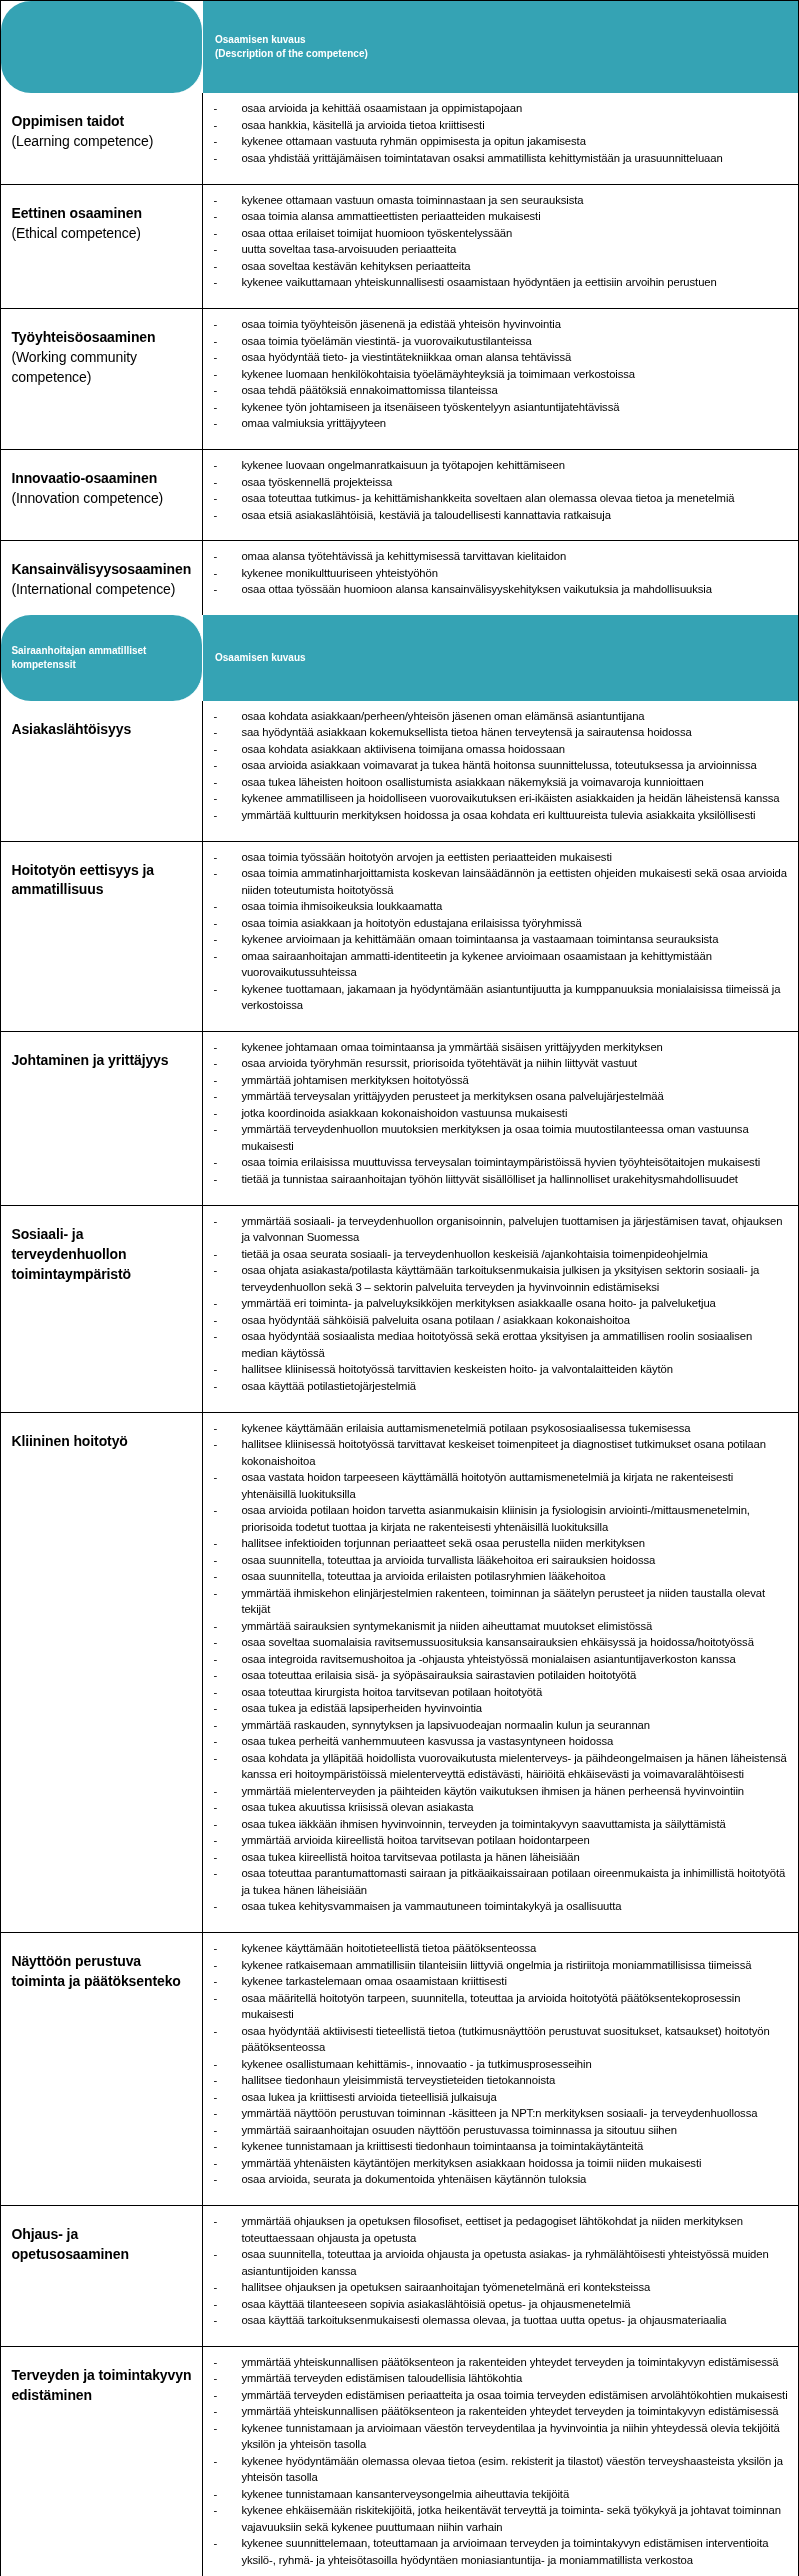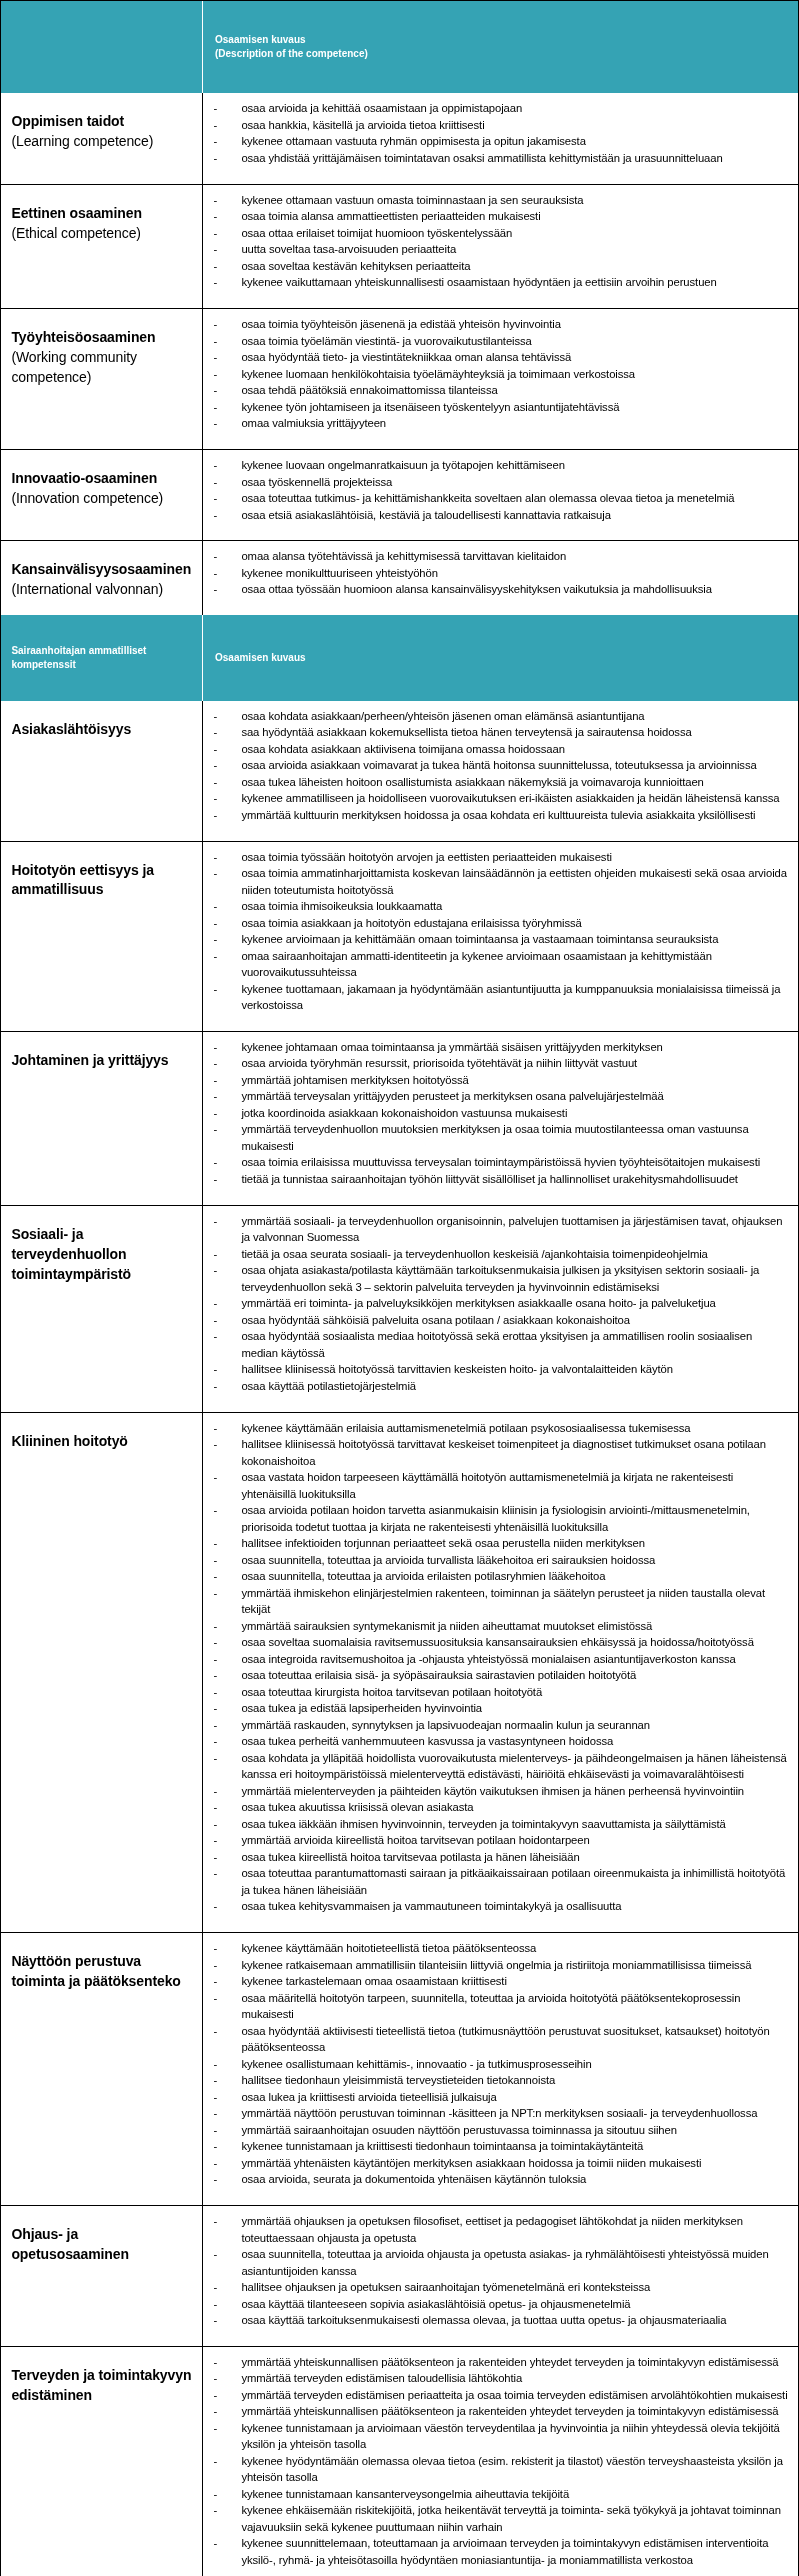--- a/index.html
+++ b/index.html
@@ -35,20 +35,21 @@
     background: #35a3b4;
     color: #ffffff;
     vertical-align: middle;
     font-weight: bold;
     font-size: 10px;
     line-height: 1.45;
   }
   tr.hdr td.hdr-left {
     border-right: 1.7px solid #ffffff;
     padding: 8.7px 8.7px 8.7px 10.4px;
+    border-radius: 30px;
   }
   tr.hdr td.hdr-right { padding: 8.7px 12px 8.7px 12px; }
   tr.hdr1 td { height: 75px; }
   tr.hdr2 td { height: 68px; }
 
   
   td.name-cell {
     padding: 19px 7px 8.7px 10.4px;
     font-size: 14px;
     line-height: 1.42;
@@ -200,21 +201,21 @@
             </div>
             <div class="bullet">
               <span class="dash">-</span>
               <span class="btext">osaa etsiä asiakaslähtöisiä, kestäviä ja taloudellisesti kannattavia ratkaisuja</span>
             </div>
           </td>
         </tr>
         <tr>
           <td class="name-cell">
             <div class="cname">Kansainvälisyysosaaminen</div>
-            <div class="cen">(International valvonnan)</div>
+            <div class="cen">(International competence)</div>
           </td>
           <td class="desc-cell">
             <div class="bullet">
               <span class="dash">-</span>
               <span class="btext">omaa alansa työtehtävissä ja kehittymisessä tarvittavan kielitaidon</span>
             </div>
             <div class="bullet">
               <span class="dash">-</span>
               <span class="btext">kykenee monikulttuuriseen yhteistyöhön</span>
             </div>

